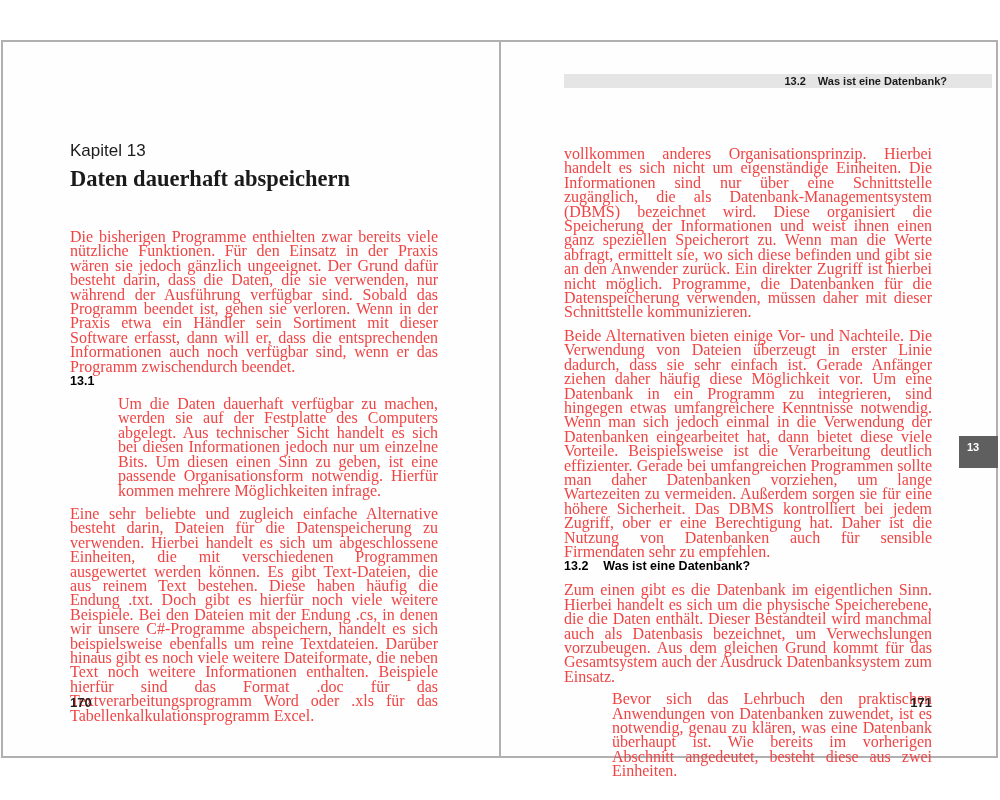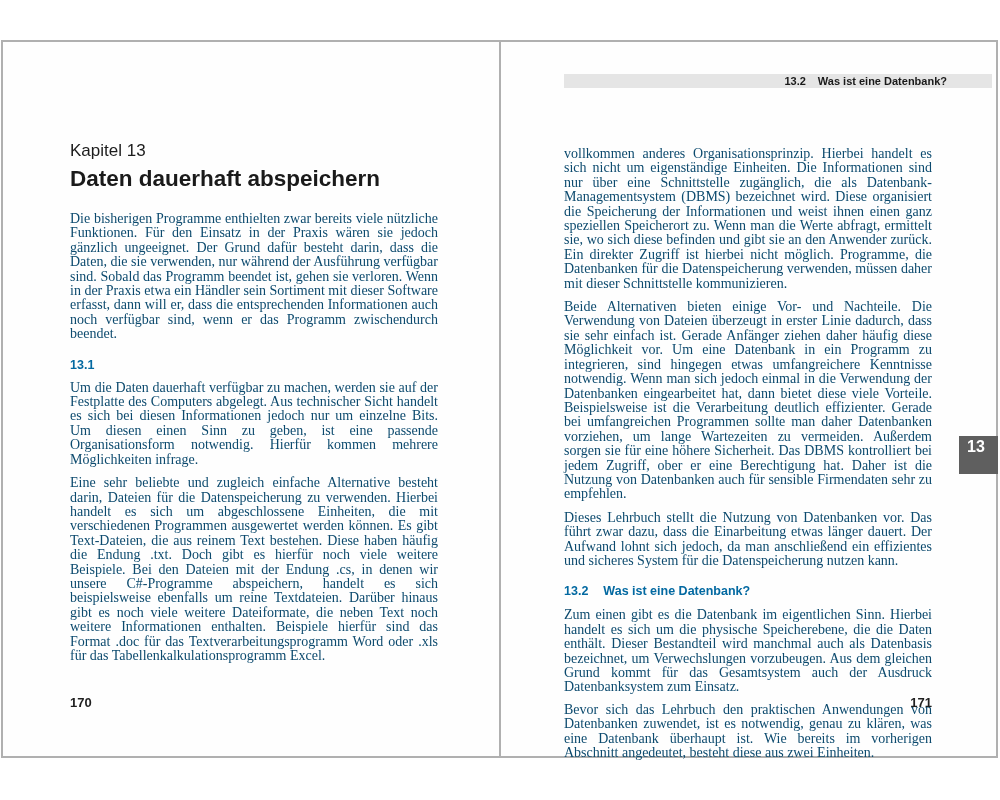--- a/index.html
+++ b/index.html
@@ -34,47 +34,47 @@
 
   .kicker {
     margin-top: 100px;
     font-family: "Liberation Sans", sans-serif;
     font-size: 17px;
     line-height: 21px;
     color: #1c1c1c;
   }
   .chapter-title {
     margin-top: 4px;
-    font-family: Liberation Sans, sans-serif;
+    font-family: Liberation Serif, serif;
     font-weight: bold;
     font-size: 22.5px;
     line-height: 27px;
     color: #1a1a1a;
   }
   .body-text {
     font-family: "Liberation Serif", serif;
-    font-size: 14px;
+    font-size: 16px;
     line-height: 14.4px;
     text-align: justify;
-    color: #0c4a6e;
+    color: #ef4444;
     margin-top: 9px;
   }
-  .first-para { margin-top: 20px; }
+  .first-para { margin-top: 38px; }
   .cont-para  { margin-top: 107px; }
   .section-heading {
-    margin-top: 16px;
+    margin-top: 0;
     font-family: "Liberation Sans", sans-serif;
     font-weight: bold;
     font-size: 12.5px;
     line-height: 15px;
-    color: #0369a1;
+    color: #000000;
     display: flex;
   }
   .section-heading .sec-num { margin-right: 15px; }
-  .after-heading { margin-top: 8px; }
+  .after-heading { margin-top: 8px; margin-left: 48px; }
 
   .running-header {
     position: absolute;
     left: 564px; top: 74px;
     width: 428px; height: 14px;
     background: #e5e5e5;
     font-family: "Liberation Sans", sans-serif;
     font-weight: bold;
     font-size: 11px;
     line-height: 14px;
@@ -91,26 +91,26 @@
     font-weight: bold;
     font-size: 13px;
     color: #1f1f1f;
   }
   .pn-left  { left: 0; }
   .pn-right { right: 0; text-align: right; }
 
   .chapter-tab {
     position: absolute;
     top: 436px; right: 2px;
-    width: 39px; height: 38px;
+    width: 39px; height: 32px;
     background: #5f5f5f;
     color: #ffffff;
     font-family: "Liberation Sans", sans-serif;
     font-weight: bold;
-    font-size: 16px;
+    font-size: 11px;
     line-height: 22px;
     padding-left: 8px;
   }
 </style>
 </head>
 <body>
 
 <div class="spread"></div>
 <div class="page-divider"></div>
 
@@ -130,21 +130,20 @@
   <div class="page-number pn-left">170</div>
 </div>
 
 <div class="running-header">
   <span class="rh-num">13.2</span><span>Was ist eine Datenbank?</span>
 </div>
 
 <div class="col col-right">
   <p class="body-text cont-para">vollkommen anderes Organisationsprinzip. Hierbei handelt es sich nicht um eigenständige Einheiten. Die Informationen sind nur über eine Schnittstelle zugänglich, die als Datenbank-Managementsystem (DBMS) bezeichnet wird. Diese organisiert die Speicherung der Informationen und weist ihnen einen ganz speziellen Speicherort zu. Wenn man die Werte abfragt, ermittelt sie, wo sich diese befinden und gibt sie an den Anwender zurück. Ein direkter Zugriff ist hierbei nicht möglich. Programme, die Datenbanken für die Datenspeicherung verwenden, müssen daher mit dieser Schnittstelle kommunizieren.</p>
   <p class="body-text">Beide Alternativen bieten einige Vor- und Nachteile. Die Verwendung von Dateien überzeugt in erster Linie dadurch, dass sie sehr einfach ist. Gerade Anfänger ziehen daher häufig diese Möglichkeit vor. Um eine Datenbank in ein Programm zu integrieren, sind hingegen etwas umfangreichere Kenntnisse notwendig. Wenn man sich jedoch einmal in die Verwendung der Datenbanken eingearbeitet hat, dann bietet diese viele Vorteile. Beispielsweise ist die Verarbeitung deutlich effizienter. Gerade bei umfangreichen Programmen sollte man daher Datenbanken vorziehen, um lange Wartezeiten zu vermeiden. Außerdem sorgen sie für eine höhere Sicherheit. Das DBMS kontrolliert bei jedem Zugriff, ober er eine Berechtigung hat. Daher ist die Nutzung von Datenbanken auch für sensible Firmendaten sehr zu empfehlen.</p>
-  <p class="body-text">Dieses Lehrbuch stellt die Nutzung von Datenbanken vor. Das führt zwar dazu, dass die Einarbeitung etwas länger dauert. Der Aufwand lohnt sich jedoch, da man anschließend ein effizientes und sicheres System für die Datenspeicherung nutzen kann.</p>
 
   <div class="section-heading">
     <span class="sec-num">13.2</span>
     <span>Was ist eine Datenbank?</span>
   </div>
 
   <p class="body-text">Zum einen gibt es die Datenbank im eigentlichen Sinn. Hierbei handelt es sich um die physische Speicherebene, die die Daten enthält. Dieser Bestandteil wird manchmal auch als Datenbasis bezeichnet, um Verwechslungen vorzubeugen. Aus dem gleichen Grund kommt für das Gesamtsystem auch der Ausdruck Datenbanksystem zum Einsatz.</p>
   <p class="body-text after-heading">Bevor sich das Lehrbuch den praktischen Anwendungen von Datenbanken zuwendet, ist es notwendig, genau zu klären, was eine Datenbank überhaupt ist. Wie bereits im vorherigen Abschnitt angedeutet, besteht diese aus zwei Einheiten.</p>
 
   <div class="page-number pn-right">171</div>

